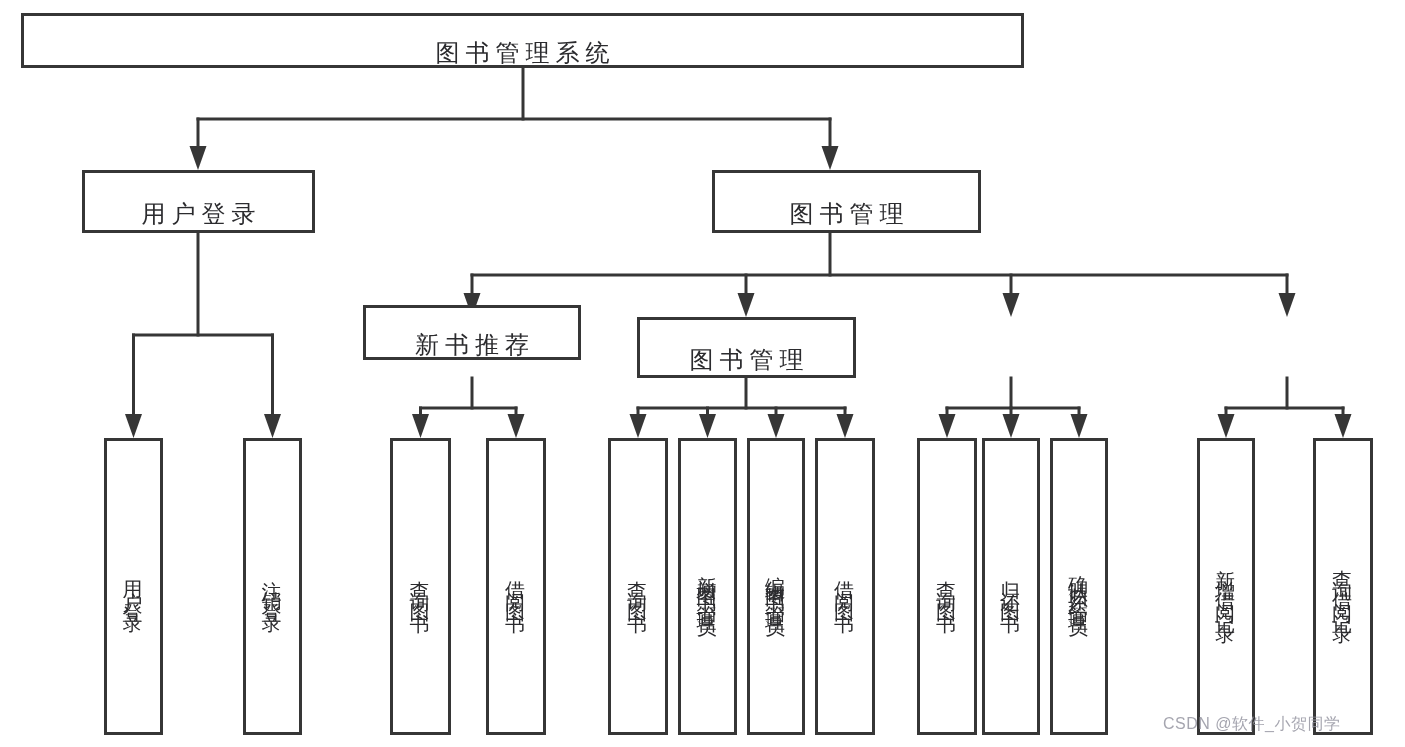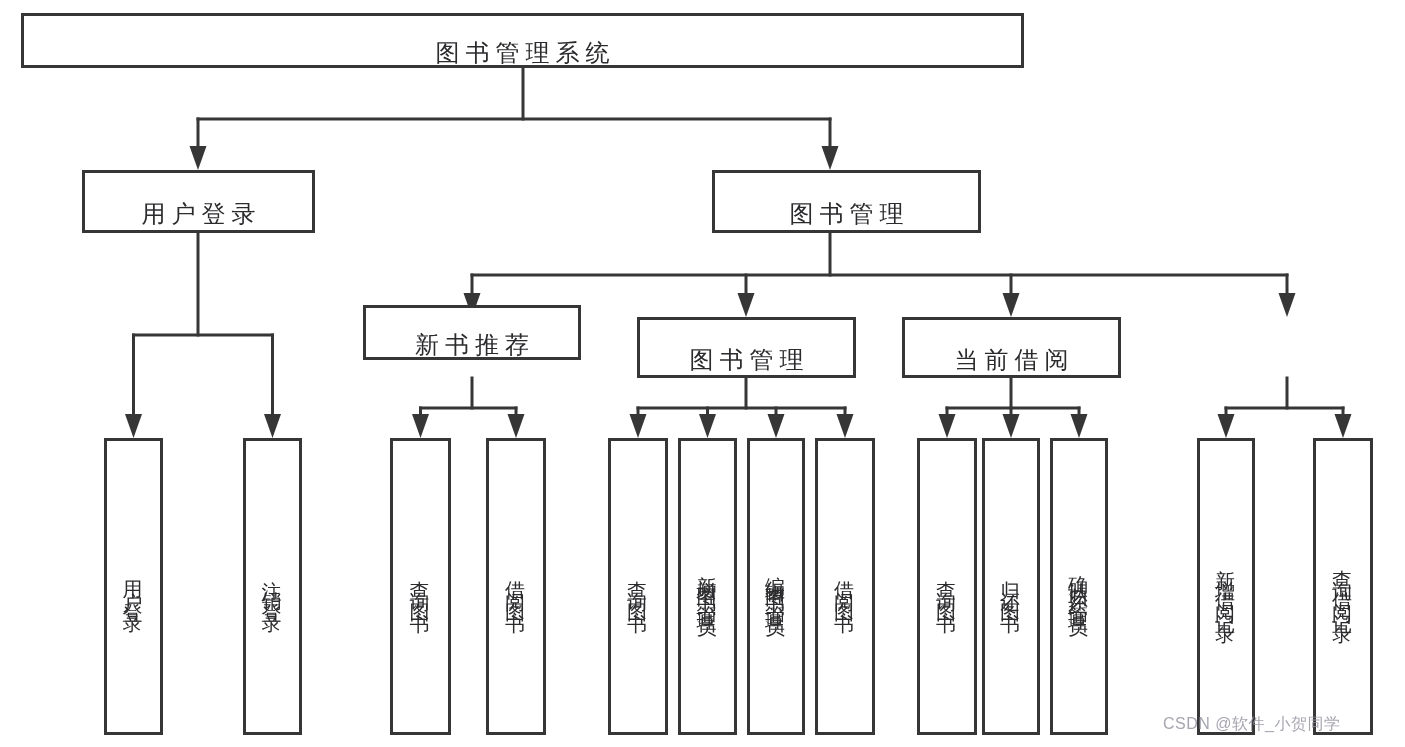--- a/index.html
+++ b/index.html
@@ -141,23 +141,20 @@
   <div class="node" style="left:712px; top:170px; width:269px; height:63px;">
     <span class="node-label">图书管理</span>
   </div>
 
   <div class="node" style="left:363px; top:305px; width:218px; height:55px;">
     <span class="node-label">新书推荐</span>
   </div>
   <div class="node" style="left:637px; top:317px; width:219px; height:61px;">
     <span class="node-label">图书管理</span>
   </div>
-  <div class="node" style="left:902px; top:317px; width:219px; height:61px;">
-    <span class="node-label">当前借阅</span>
-  </div>
 
   <div class="leaf" style="left:104px; width:59px;">
     <span class="leaf-label">用户登录</span>
   </div>
   <div class="leaf" style="left:243px; width:59px;">
     <span class="leaf-label">注销登录</span>
   </div>
 
   <div class="leaf" style="left:390px; width:61px;">
     <span class="leaf-label">查询图书</span>

